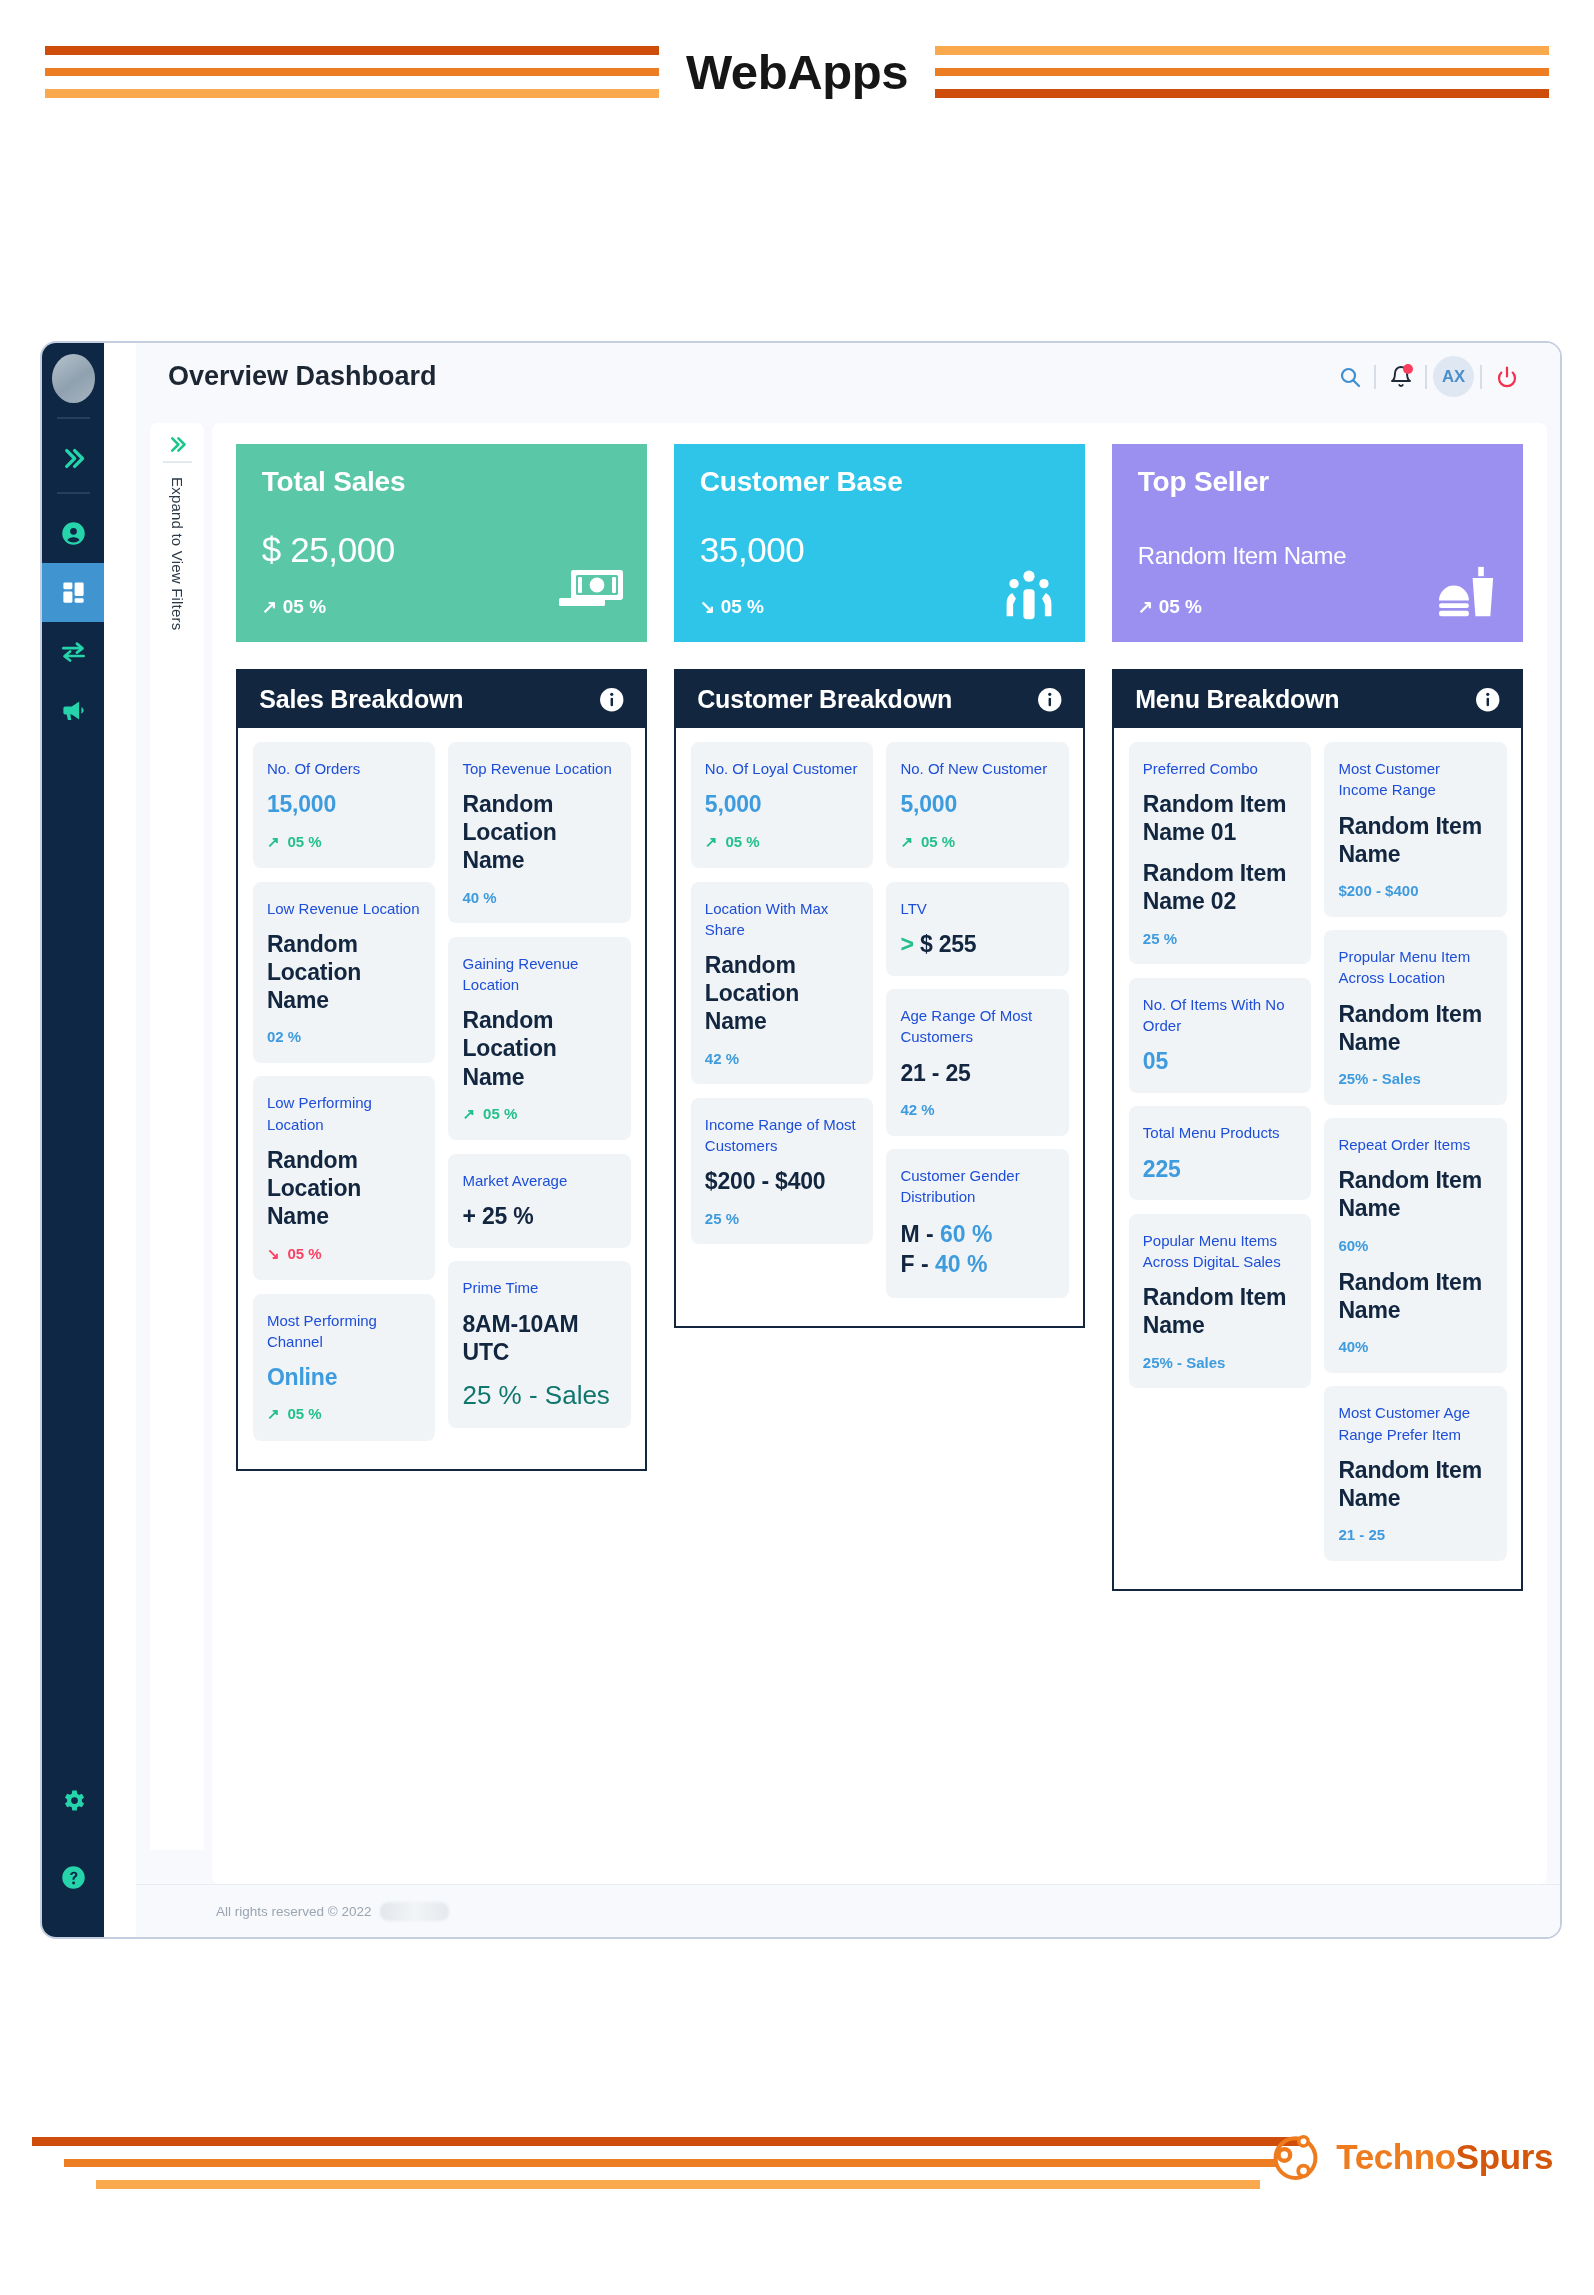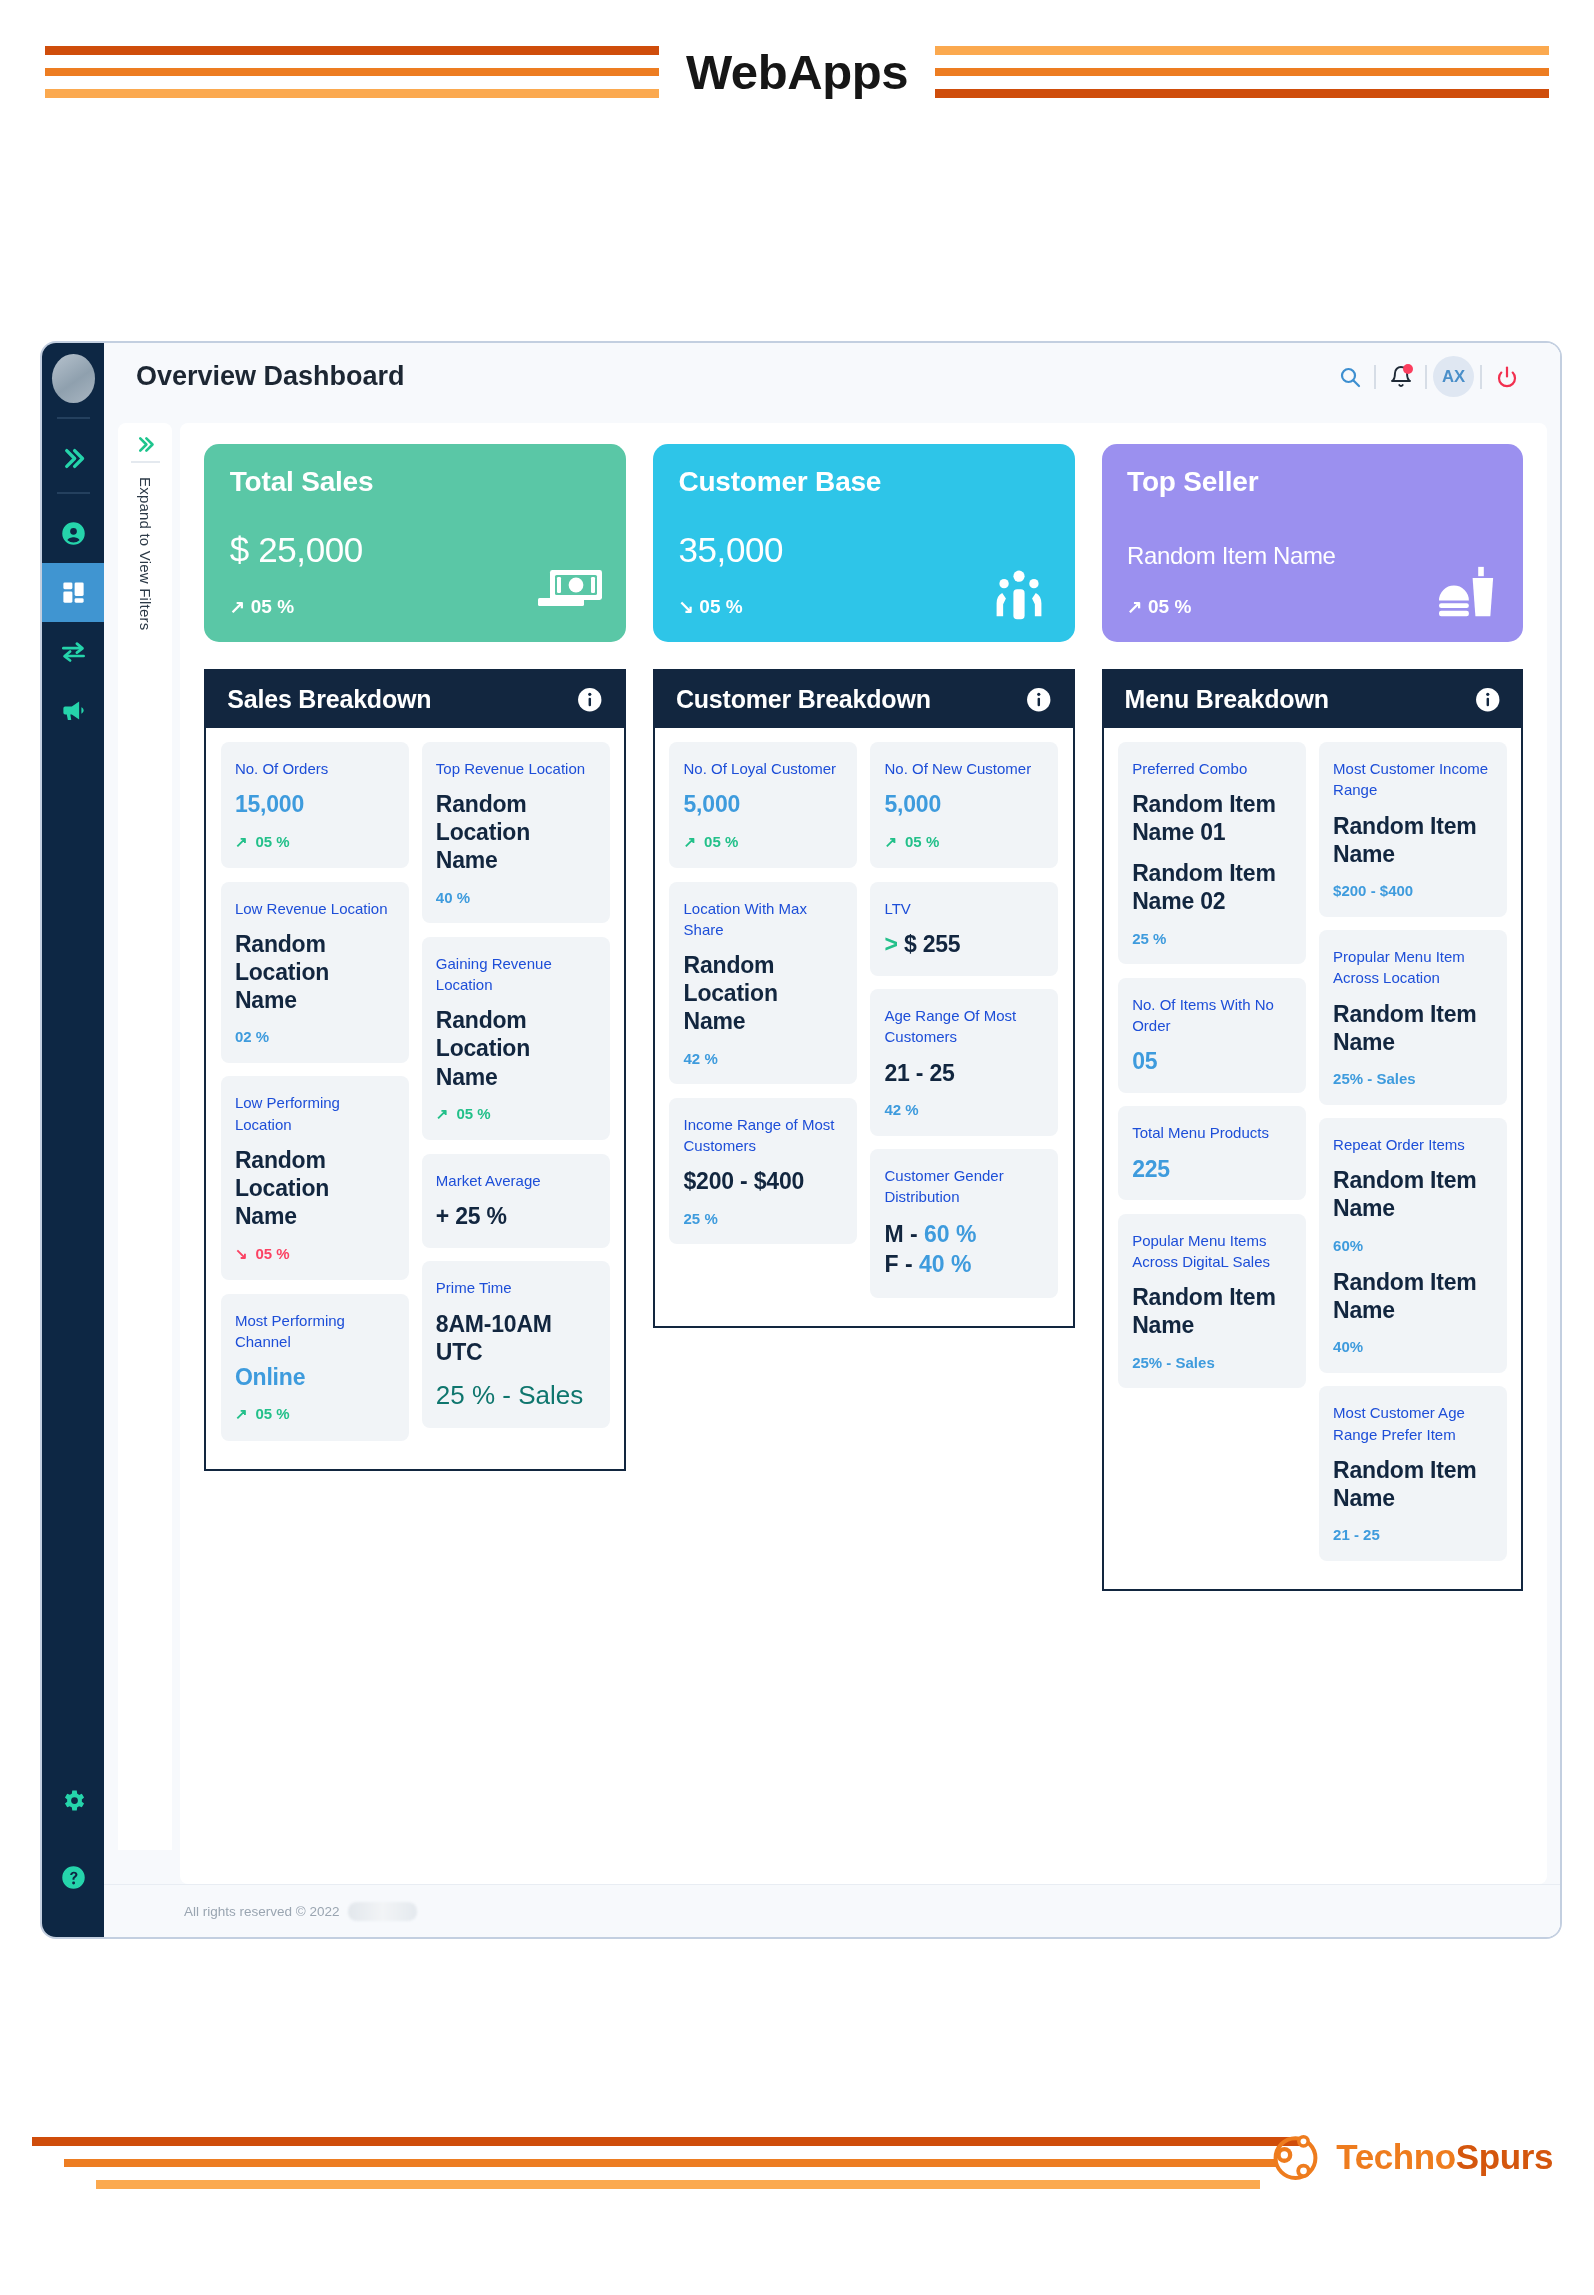--- a/index.html
+++ b/index.html
@@ -54,21 +54,21 @@
   .rail-btn {
     width: 62px; height: 59px; display: flex; align-items: center; justify-content: center;
     color: #25d4ab;
   }
   .rail-btn.active { background: #4095d1; color: #ffffff; }
   .rail-btn svg { width: 27px; height: 27px; display: block; }
   .rail-spacer { flex: 1 1 auto; }
   .rail-btn.bottom { height: 77px; }
 
   
-  .win-main { flex: 1 1 auto; display: flex; flex-direction: column; min-width: 0; background:#ffffff; }
+  .win-main { flex: 1 1 auto; display: flex; flex-direction: column; min-width: 0; background:#ffffff;padding-left:32px; }
 
   .topbar {
     height: 67px; background: #f7f9fc; display: flex; align-items: center;
     padding: 0 29px 0 32px; flex: 0 0 67px;
   }
   .page-title { font-size: 27px; font-weight: 700; color: #1d2733; letter-spacing: 0px; }
   .topbar-spacer { flex: 1 1 auto; }
   .topbar-icons { display: flex; align-items: center; gap: 0px; }
   .tb-item { display: flex; align-items: center; justify-content: center; width: 49px; height: 45px; position: relative; }
   .tb-sep { width: 1.6px; height: 24px; background: #d6dde6; }
@@ -102,21 +102,21 @@
 
   .content {
     flex: 1 1 auto; min-width: 0; background: #ffffff;
     margin: 12.8px 12.8px 0 8px; border-radius: 8px;
     padding: 21px 24px 0 24px; overflow: hidden; position: relative;
   }
 
   
   .kpi-row { display: flex; gap: 27px; margin-bottom: 27px; }
   .kpi {
-    flex: 1 1 0; height: 198px; border-radius: 15px; position: relative;
+    flex: 1 1 0; height: 198px; border-radius: 0; position: relative;
     padding: 22px 25.5px; color: #ffffff; overflow: hidden;
   }
   .kpi-title { font-size: 28px; font-weight: 700; letter-spacing: -0.2px; }
   .kpi-value { position: absolute; left: 25.5px; bottom: 72px; font-size: 35px; font-weight: 400; letter-spacing: -0.4px; }
   .kpi-value.small { font-size: 24px; }
   .kpi-delta { position: absolute; left: 25.5px; bottom: 24px; font-size: 19px; font-weight: 600; }
   .kpi-delta .arw { font-size: 18.3px; margin-right: 5.6px; display:inline-block; }
   .kpi-icon { position: absolute; right: 24px; bottom: 21px; width: 64px; height: 56px; }
   .kpi-icon svg { width: 100%; height: 100%; display: block; fill: #ffffff; }
 

